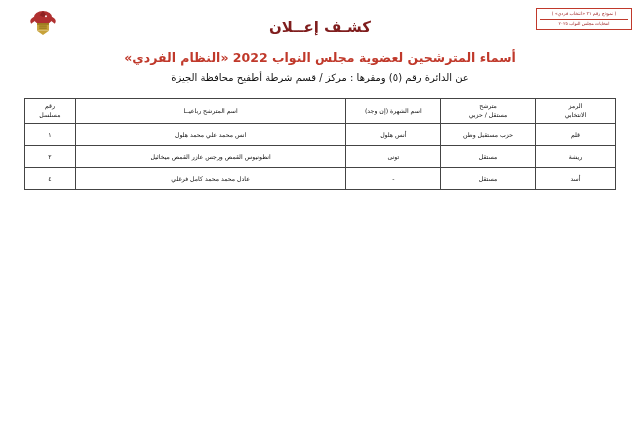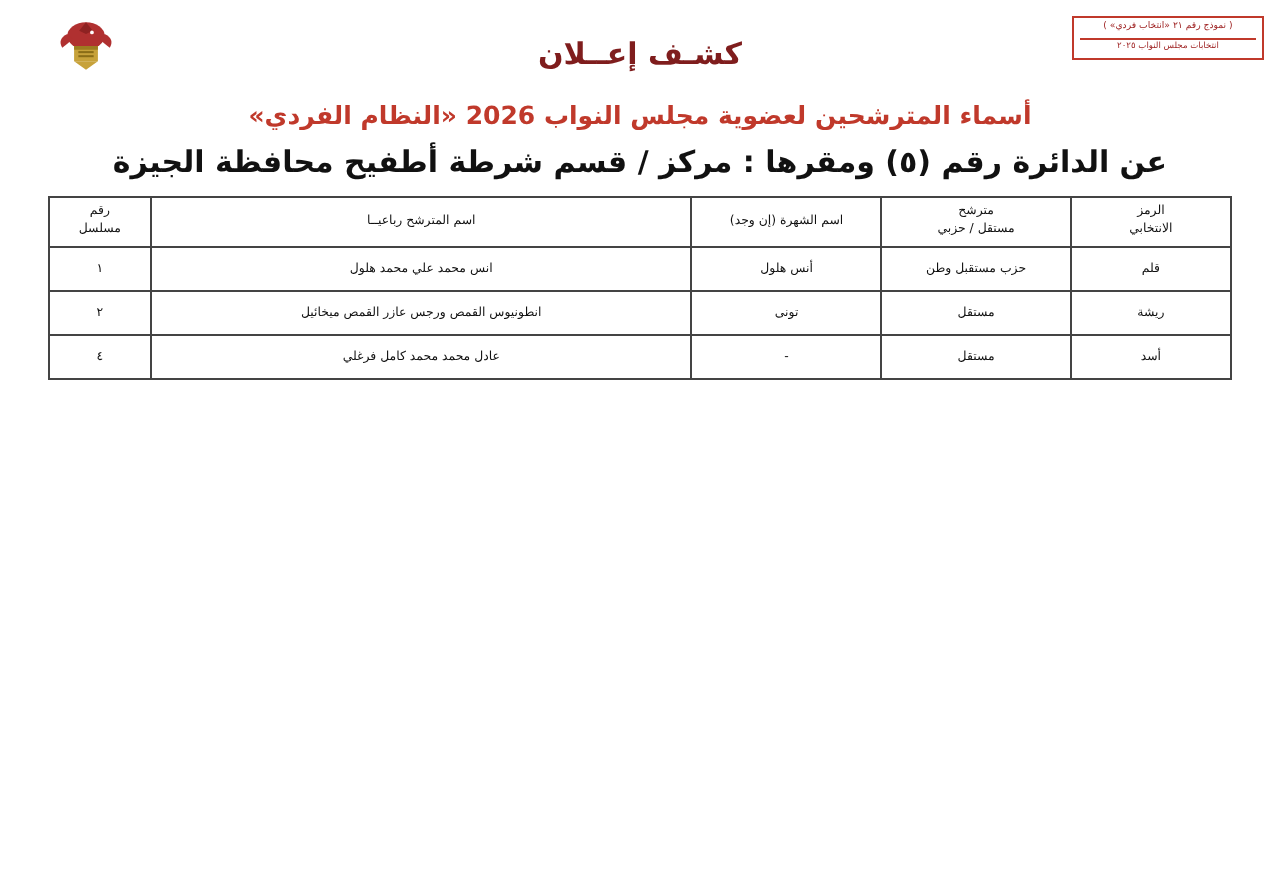--- a/index.html
+++ b/index.html
@@ -82,22 +82,22 @@
     font-size: 12.5px;
     font-weight: bold;
     color: #c0392b;
   }
   .title-sub2 {
     position: absolute;
     top: 72px;
     left: 0;
     right: 0;
     text-align: center;
-    font-size: 15px;
-    font-weight: bold;
+    font-size: 10px;
+    font-weight: normal;
     color: #111;
   }
 
   
   .table-wrap {
     position: absolute;
     top: 98px;
     right: 24px;
     width: 592px;
   }
@@ -151,21 +151,21 @@
       <rect x="13" y="20" width="14" height="9" fill="#c7a23a"></rect>
       <rect x="13" y="20" width="14" height="2.2" fill="#9c7c20"></rect>
       <path d="M20 29 L13 29 L20 34 L27 29 Z" fill="#c7a23a"></path>
       <rect x="15.5" y="23" width="9" height="1.2" fill="#8a6d17"></rect>
       <rect x="15.5" y="25.4" width="9" height="1.2" fill="#8a6d17"></rect>
       <circle cx="23.5" cy="12" r="1.1" fill="#ffffff"></circle>
     </svg>
   </div>
 
   <div class="title-main">كشـف إعــلان</div>
-  <div class="title-sub1">أسماء المترشحين لعضوية مجلس النواب 2026 «النظام الفردي»</div>
+  <div class="title-sub1">أسماء المترشحين لعضوية مجلس النواب 2022 «النظام الفردي»</div>
   <div class="title-sub2">عن الدائرة رقم (٥)  ومقرها : مركز / قسم شرطة  أطفيح   محافظة الجيزة</div>
 
   <div class="table-wrap">
     <table class="cands">
       <thead>
         <tr>
           <th class="col-symbol">
             <span class="two-line">الرمز</span>
             <span class="two-line">الانتخابي</span>
           </th>

